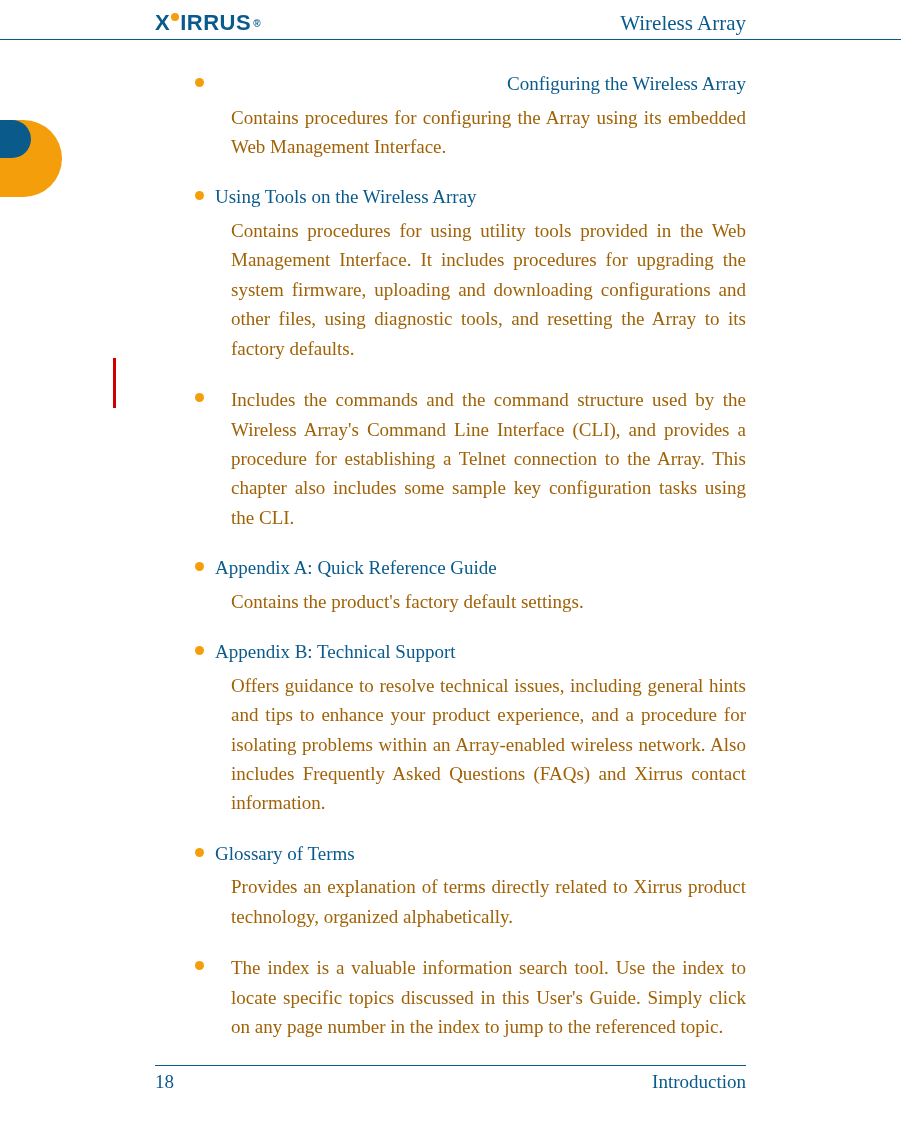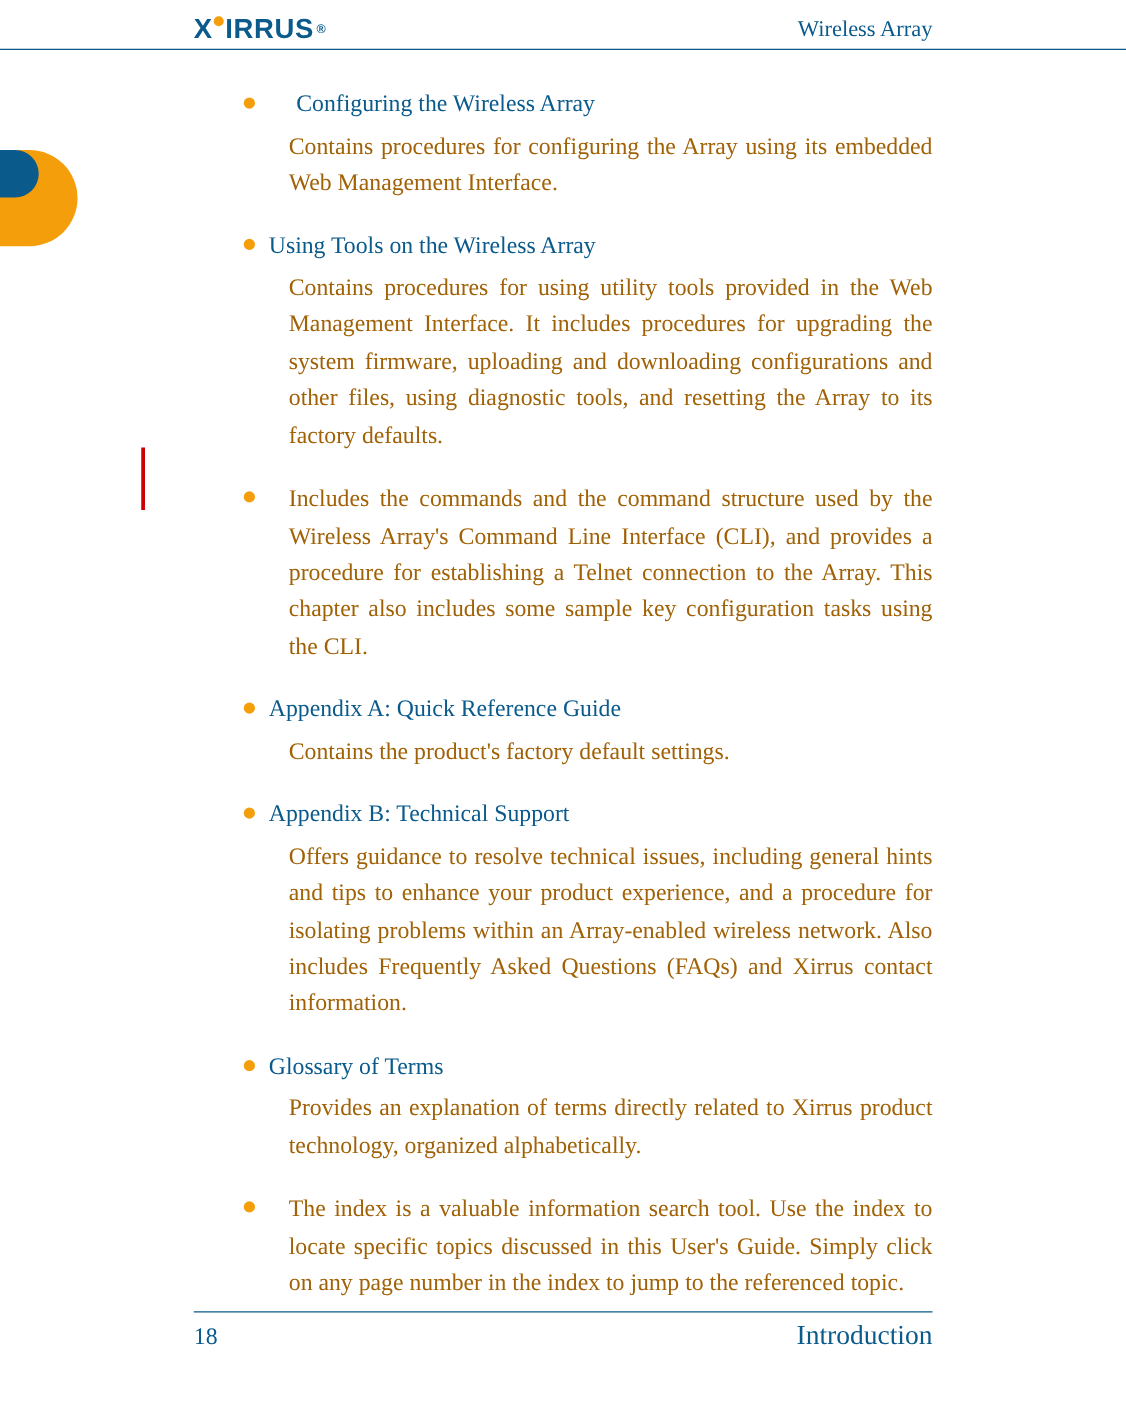--- a/index.html
+++ b/index.html
@@ -55,21 +55,21 @@
       position: relative;
       top: -6px;
     }
     .logo-reg {
       font-size: 10px;
       vertical-align: super;
       margin-left: 2px;
     }
     .header-title {
       color: #0a5a8c;
-      font-size: 18px;
+      font-size: 21px;
     }
     .tab-decoration {
       position: absolute;
       left: 0;
       top: 120px;
       width: 62px;
       height: 77px;
     }
     .tab-orange {
       position: absolute;
@@ -117,46 +117,47 @@
     }
     .item-title {
       color: #0a5a8c;
       font-size: 19px;
       margin-left: 20px;
       margin-bottom: 4px;
       line-height: 1.5;
     }
     .item-title-indent {
       margin-left: 42px;
+      text-align: right;
     }
     .item-body {
       margin-left: 36px;
       font-size: 19px;
       line-height: 1.55;
       color: #a16207;
       text-align: justify;
     }
     .footer {
       position: absolute;
-      bottom: 52px;
+      bottom: 40px;
       left: 155px;
       right: 155px;
       display: flex;
       justify-content: space-between;
-      align-items: flex-end;
+      align-items: flex-start;
       border-top: 1px solid #0a5a8c;
       padding-top: 5px;
     }
     .page-number {
       color: #0a5a8c;
       font-size: 19px;
     }
     .footer-title {
       color: #0a5a8c;
-      font-size: 22px;
+      font-size: 19px;
     }
   </style>
 </head>
 <body>
 
 <div class="page">
 
   <div class="header">
     <div class="logo">
       <span class="logo-text">

